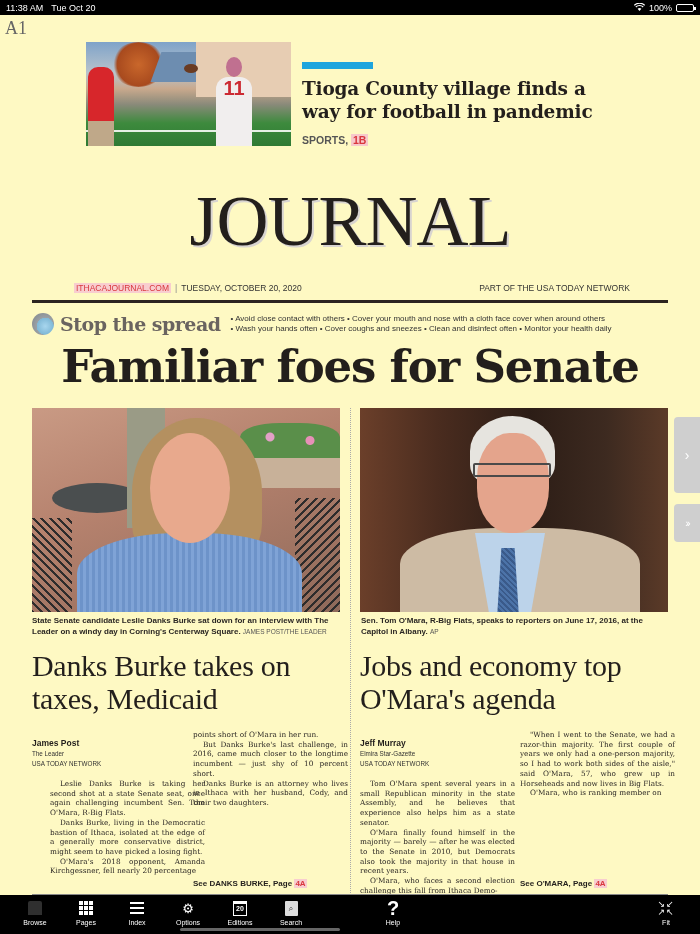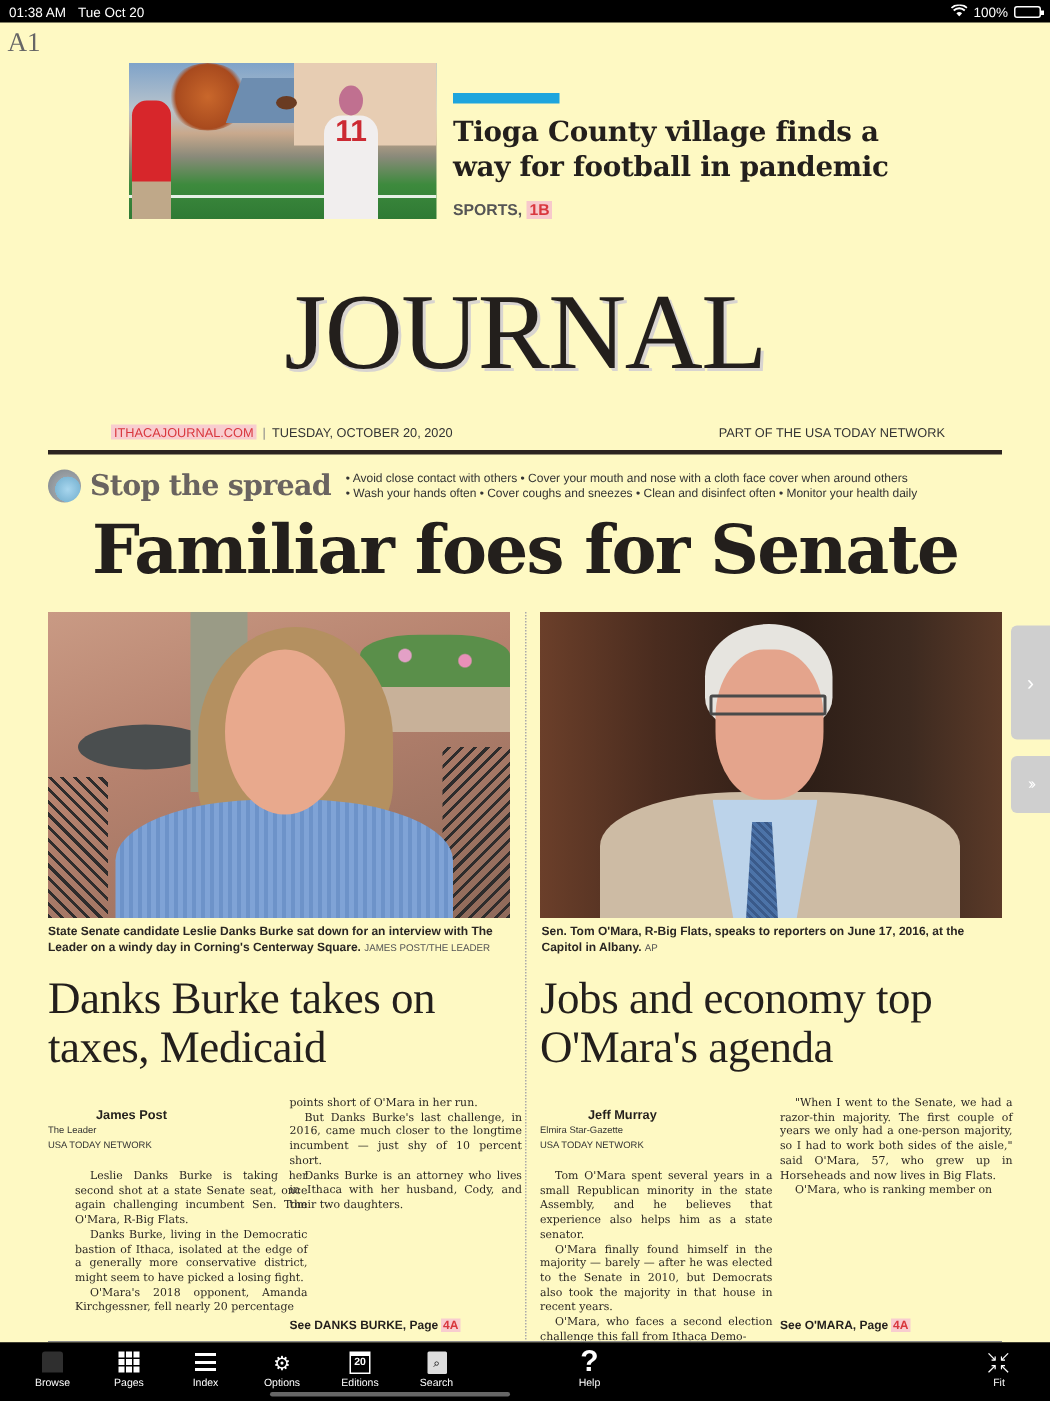--- a/index.html
+++ b/index.html
@@ -80,21 +80,21 @@
   .caption-left { left: 32px; top: 600px; width: 310px; }
   .caption-right { left: 361px; top: 600px; width: 305px; }
 
   .vdivider { position: absolute; left: 350px; top: 393px; width: 0; height: 485px; border-left: 1px dotted #aaa; }
 
   .story-headline { position: absolute; font-family: "Liberation Serif", serif; font-size: 30px; line-height: 33px; color: #231f1c; letter-spacing: -0.3px; }
   .headline-left { left: 32px; top: 634px; width: 310px; }
   .headline-right { left: 360px; top: 634px; width: 310px; }
 
   .byline { position: absolute; width: 155px; }
-  .byline .name { font-size: 8.5px; font-weight: bold; color: #231f1c; line-height: 11px; margin-left: 32px; }
+  .byline .name { font-size: 8.5px; font-weight: bold; color: #231f1c; line-height: 11px; }
   .byline .org { font-size: 6.3px; color: #333; line-height: 10px; }
   .byline-left { left: 32px; top: 723px; }
   .byline-right { left: 360px; top: 723px; }
 
   .body-col { position: absolute; width: 155px; font-family: "DejaVu Serif", serif; font-size: 7.3px; line-height: 9.7px; color: #2a2623; text-align: justify; }
   .body-col p { text-indent: 10px; }
   .body-col p.cont { text-indent: 0; }
   .col-1 { left: 32px; top: 764px; margin-left: 18px; }
   .col-2 { left: 193px; top: 715px; }
   .col-3 { left: 360px; top: 764px; }
@@ -127,21 +127,21 @@
   .ic-gears { font-size: 13px; }
   .ic-cal { width: 14px; height: 15px; border: 1.5px solid #fff; border-top-width: 3px; font-size: 7px; font-weight: bold; line-height: 10px; text-align: center; }
   .ic-search { width: 13px; height: 15px; background: #ddd; border-radius: 1px; color: #000; font-size: 8px; line-height: 15px; text-align: center; }
   .ic-help { font-size: 20px; font-weight: bold; line-height: 20px; }
   .ic-fit { font-size: 9px; line-height: 8px; letter-spacing: 1px; }
 </style>
 </head>
 <body>
 
 <div class="status-bar">
-  <span class="time">01:38 AM</span>
+  <span class="time">11:38 AM</span>
   <span>Tue Oct 20</span>
   <span class="right">
     <span>
       <svg width="11" height="8" viewBox="0 0 11 8">
           <path d="M5.5 8 L3.6 5.8 A2.8 2.8 0 0 1 7.4 5.8 Z" fill="#fff"></path>
           <path d="M1.8 4 A5.3 5.3 0 0 1 9.2 4" stroke="#fff" stroke-width="1.2" fill="none"></path>
           <path d="M0.3 2.3 A7.5 7.5 0 0 1 10.7 2.3" stroke="#fff" stroke-width="1.2" fill="none"></path>
         </svg>
     </span>
     <span>100%</span>

